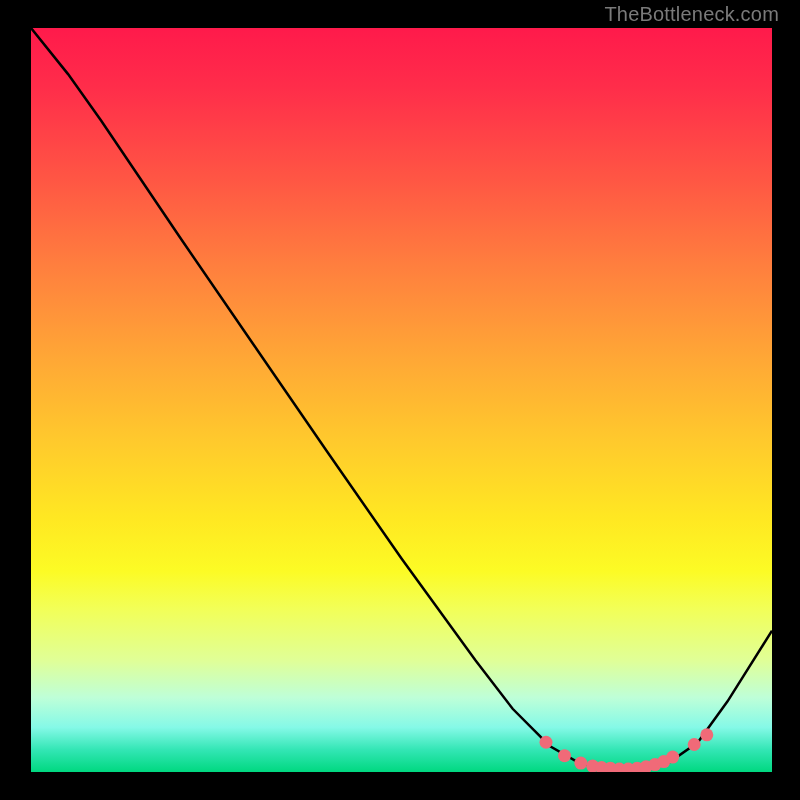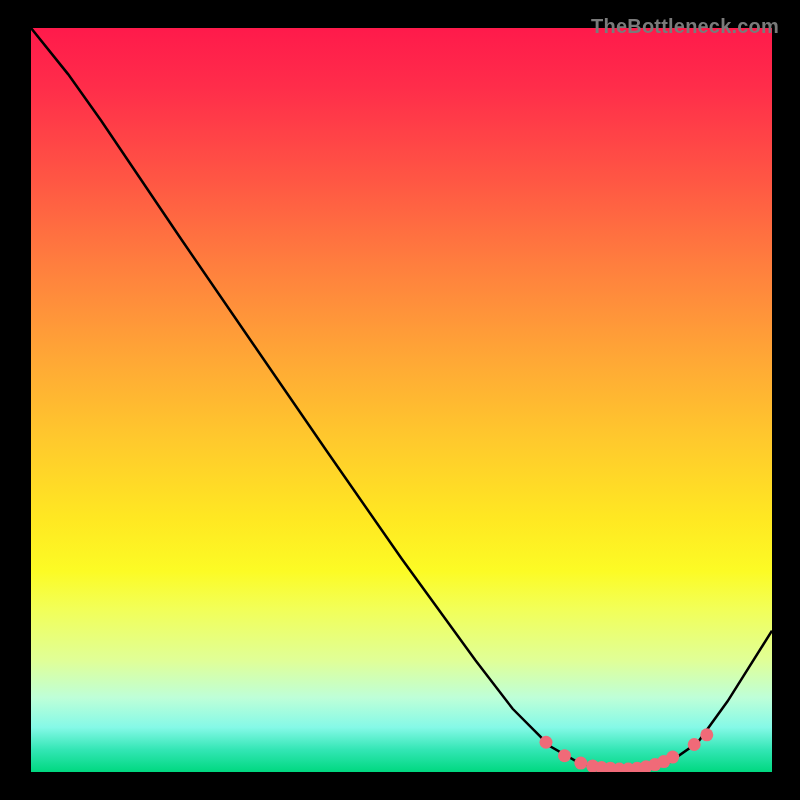--- a/index.html
+++ b/index.html
@@ -50,23 +50,22 @@
     width: 741px;
     height: 744px;
   }
   .attribution {
     position: absolute;
     right: 21px;
     top: 3px;
     color: #7a7a7a;
     font-family: Arial, Helvetica, sans-serif;
     font-size: 20px;
-    font-weight: 700;
+    font-weight: 400;
     letter-spacing: 0.2px;
-    margin-top: 12px;
   }
 </style>
 </head>
 <body>
 
 <div class="container">
   <div class="plot-area">
     <svg class="curve-svg" viewBox="0 0 741 744">
       <g id="curve-group">
           <path d="M 0 0 Q 18.525000000000002 23.06400000000002 37.050000000000004 46.12800000000004 Q 53.722500000000004 69.56400000000002 70.395 93 Q 109.29750000000001 150.66 148.20000000000002 208.32000000000002 Q 185.25 262.26000000000005 222.29999999999998 316.20000000000005 Q 259.34999999999997 370.14000000000004 296.40000000000003 424.08000000000004 Q 333.45 477.27599999999995 370.5 530.4720000000001 Q 407.55 581.436 444.59999999999997 632.4 Q 463.125 656.58 481.65000000000003 680.76 Q 500.175 699.36 518.6999999999999 717.9599999999999 Q 533.52 726.5160000000001 548.34 735.072 Q 563.16 738.048 577.98 741.024 Q 592.8000000000001 741.024 607.62 741.024 Q 622.4399999999999 738.048 637.26 735.072 Q 652.08 724.656 666.9 714.24 Q 681.7199999999999 693.78 696.54 673.32 Q 718.77 637.9799999999999 741 602.64" fill="none" stroke="#000000" stroke-width="2.5"></path>

